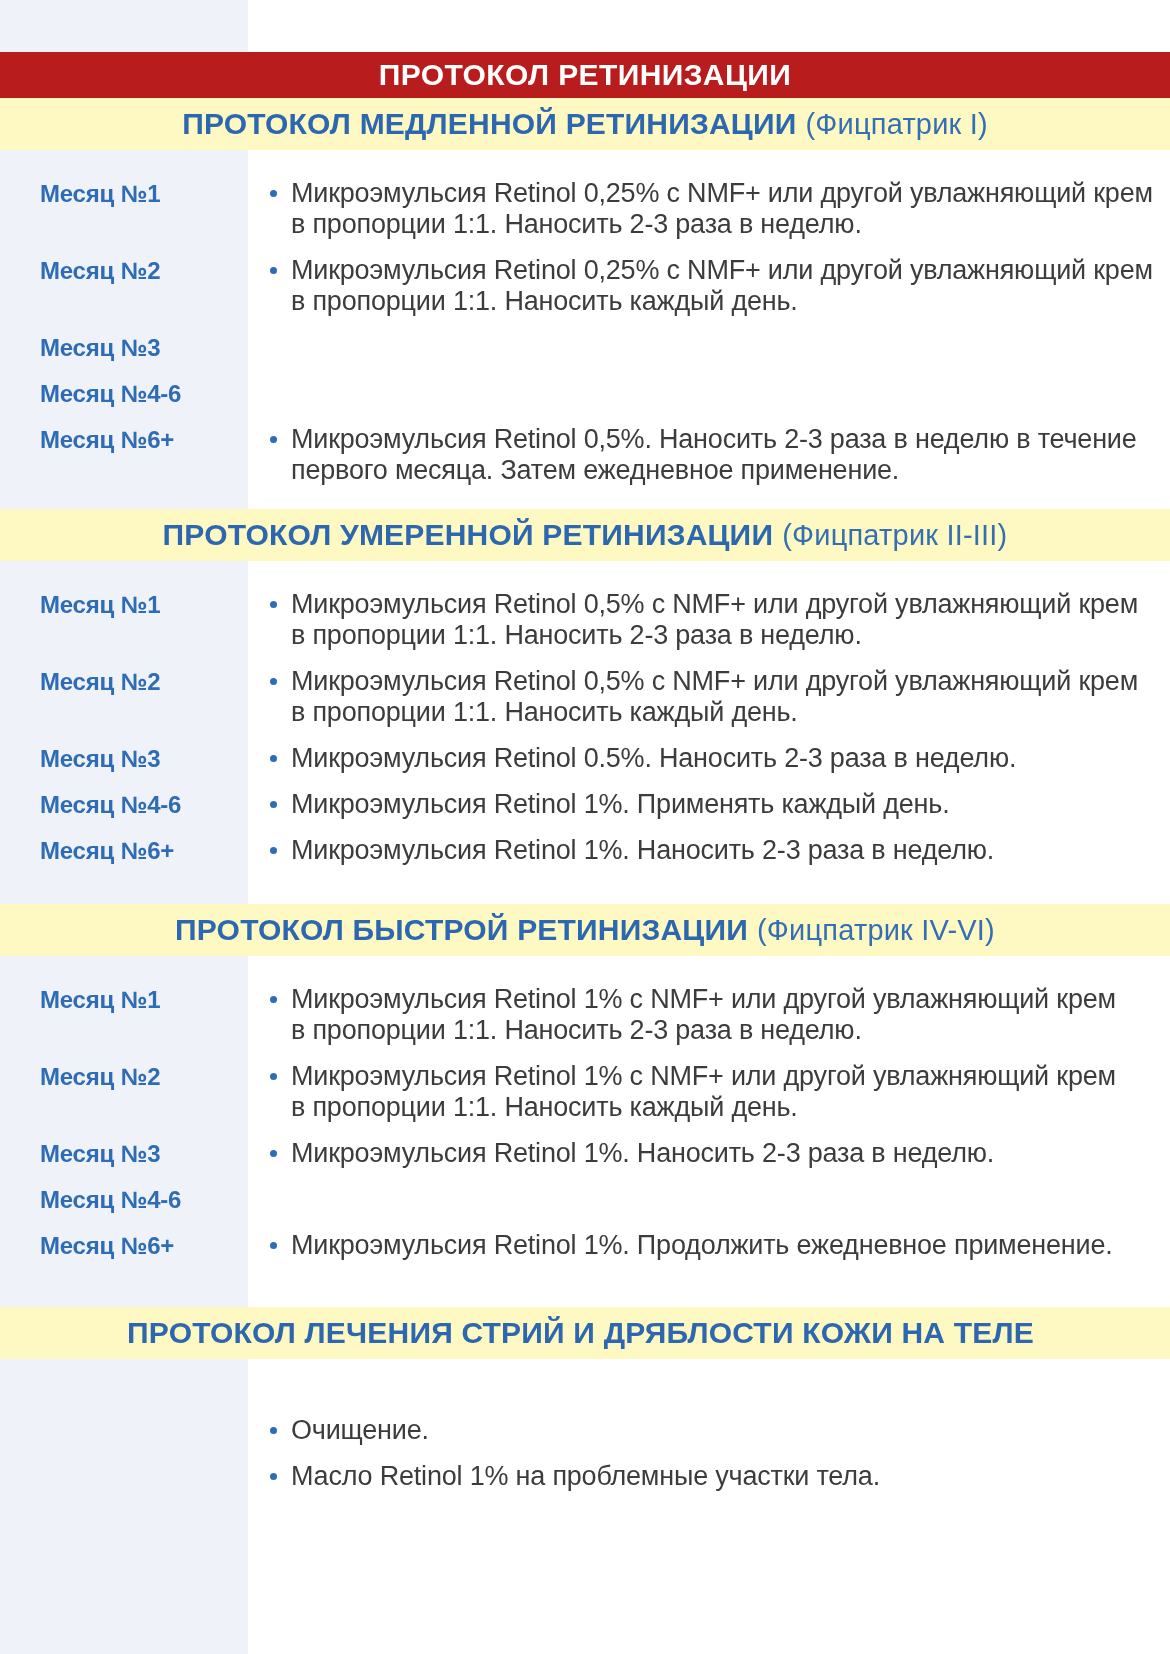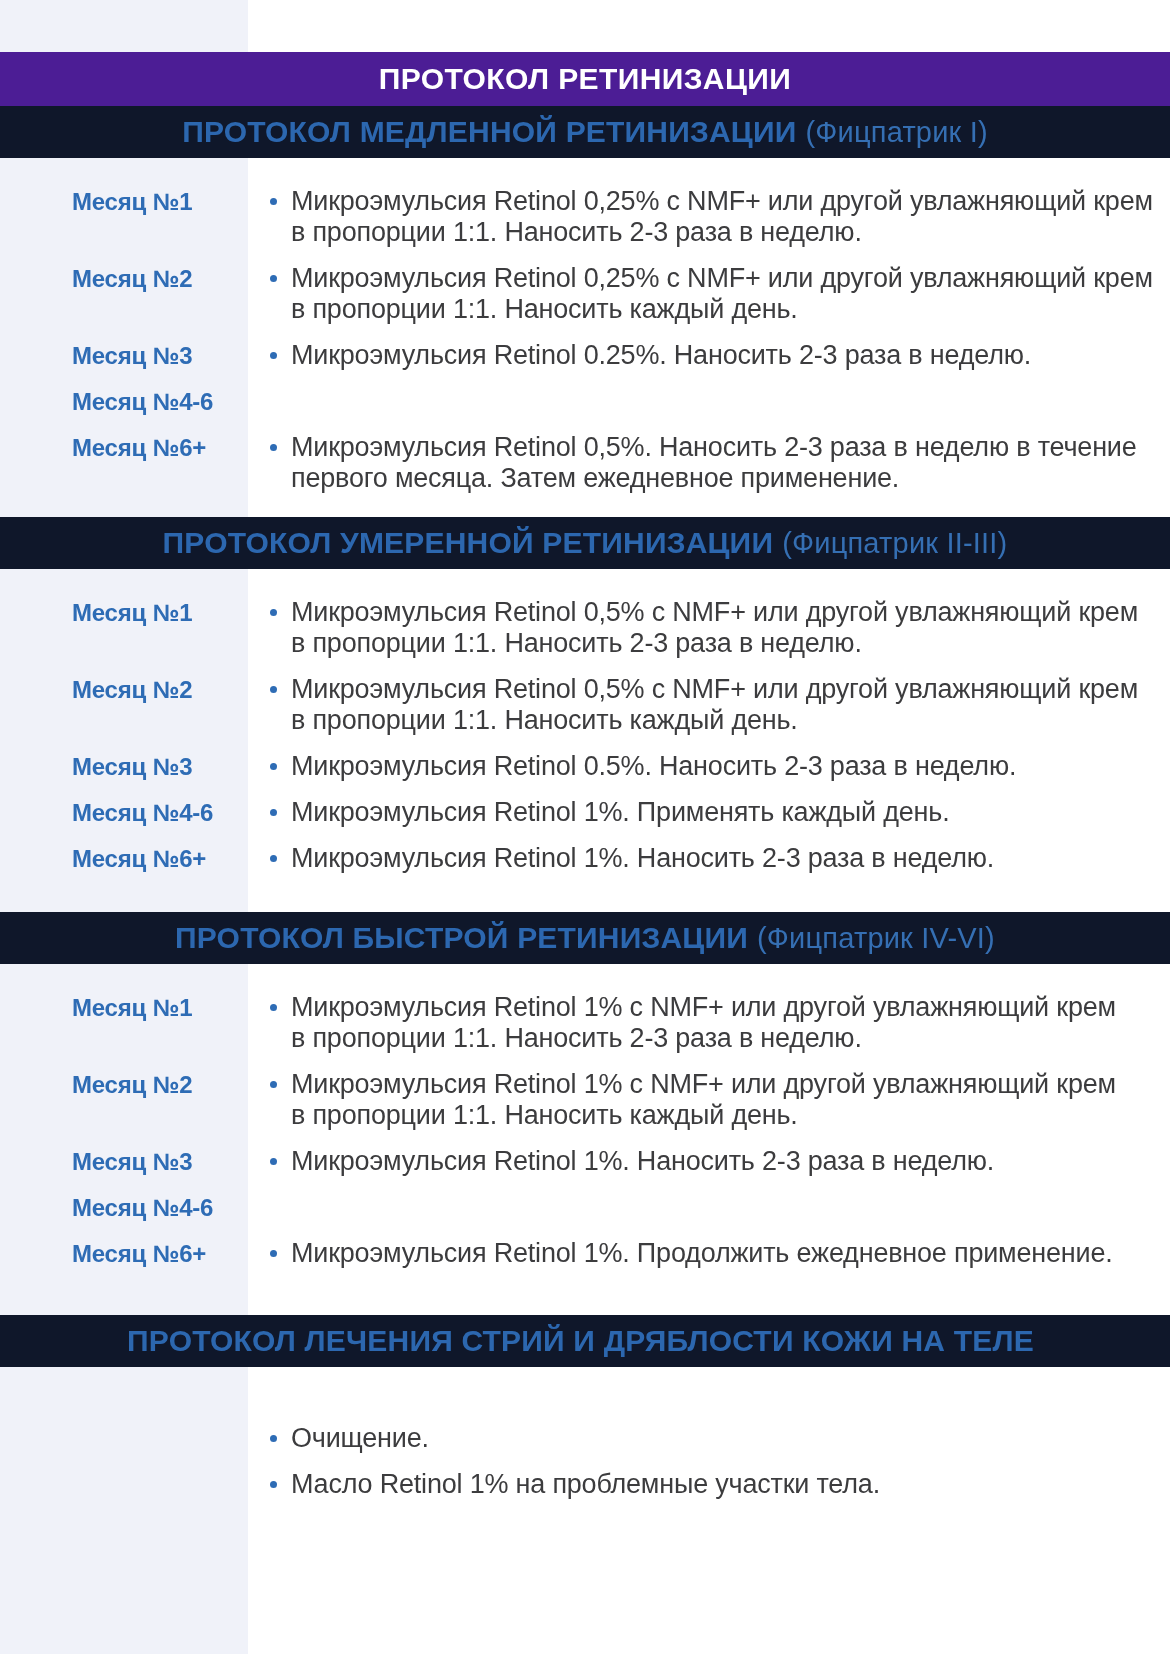--- a/index.html
+++ b/index.html
@@ -21,39 +21,39 @@
     width: 248px;
     background: #f0f2f9;
     z-index: 0;
   }
 
   
   .top-band {
     position: relative;
     z-index: 1;
     margin-top: 52px;
-    height: 54px;
-    background: #4c1d95;
+    height: 46px;
+    background: #b91c1c;
     display: flex;
     align-items: center;
     justify-content: center;
   }
   .top-band .top-title {
     color: #ffffff;
     font-size: 30px;
     font-weight: bold;
     letter-spacing: 0.4px;
   }
 
   
   .section-band {
     position: relative;
     z-index: 1;
     height: 52px;
-    background: #0f172a;
+    background: #fef9c3;
     display: flex;
     align-items: center;
     justify-content: center;
   }
   .section-band h2 {
     font-size: 30px;
     font-weight: bold;
     color: #2c67af;
     letter-spacing: 0.2px;
     white-space: nowrap;
@@ -73,21 +73,21 @@
 
   .row {
     display: flex;
     align-items: flex-start;
     margin-bottom: 15px;
   }
   .row:last-child { margin-bottom: 0; }
 
   .month-label {
     flex: 0 0 248px;
-    padding-left: 72px;
+    padding-left: 40px;
     font-size: 24px;
     font-weight: bold;
     color: #2e6cb5;
     line-height: 31px;
     letter-spacing: -0.2px;
     white-space: nowrap;
   }
 
   .item { display: flex; align-items: flex-start; }
 
@@ -134,24 +134,20 @@
       <div class="row">
         <div class="month-label">Месяц №2</div>
         <div class="item">
             <span class="bullet-dot"></span>
             <div class="item-text">Микроэмульсия Retinol 0,25% с NMF+ или другой увлажняющий крем
 в пропорции 1:1. Наносить каждый день.</div>
           </div>
       </div>
       <div class="row">
         <div class="month-label">Месяц №3</div>
-        <div class="item">
-            <span class="bullet-dot"></span>
-            <div class="item-text">Микроэмульсия Retinol 0.25%. Наносить 2-3 раза в неделю.</div>
-          </div>
       </div>
       <div class="row">
         <div class="month-label">Месяц №4-6</div>
       </div>
       <div class="row">
         <div class="month-label">Месяц №6+</div>
         <div class="item">
             <span class="bullet-dot"></span>
             <div class="item-text">Микроэмульсия Retinol 0,5%. Наносить 2-3 раза в неделю в течение
 первого месяца. Затем ежедневное применение.</div>

